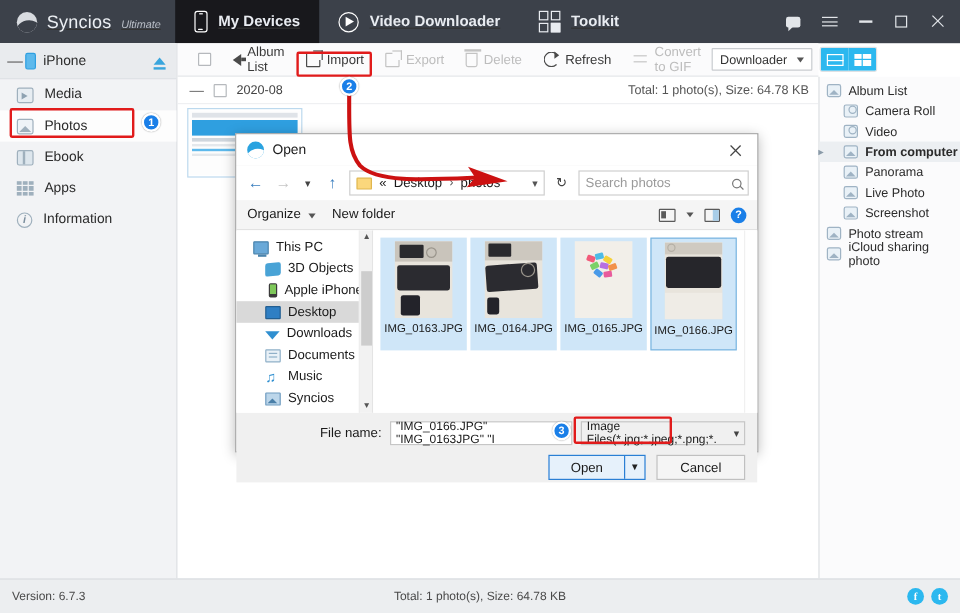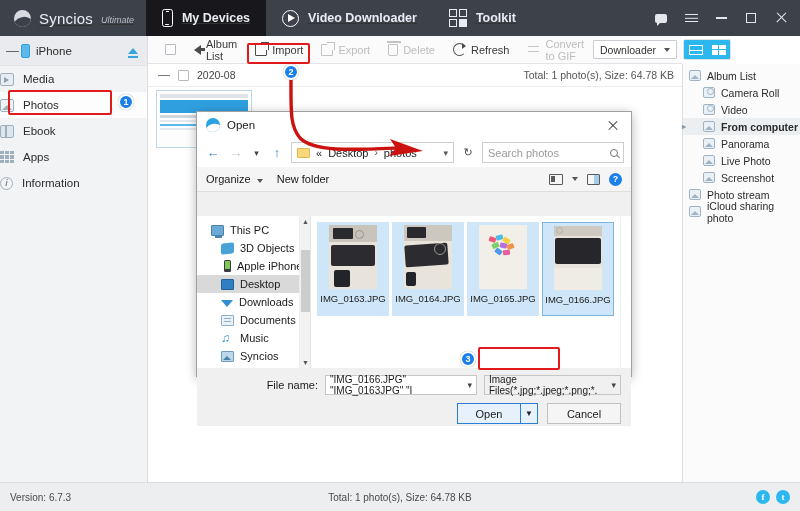--- a/index.html
+++ b/index.html
@@ -70,21 +70,21 @@
   }
   .dev-row { display:flex; align-items:center; height:30px; padding:0 9px 0 6px;
      background:#e9ebee; border-bottom:1px solid #dfe2e6;}
   .collapse { color:#555; font-size:13px; width:13px; text-align:center;}
   .dev-ico { width:9px;height:14px;border:1.5px solid #2f9fe0;border-radius:2px;
      background:#5db9ec; margin:0 6px 0 2px; flex:none;}
   .dev-name{ font-size:11.5px; color:#2b2b2b;}
   .eject { margin-left:auto; width:0;height:0;border-left:5px solid transparent;
      border-right:5px solid transparent;border-bottom:6px solid #39a5dd; position:relative;}
   .eject:after{content:"";position:absolute;left:-5px;top:8px;width:10px;height:2px;background:#39a5dd;}
-  .nav-item { display:flex; align-items:center; height:26px; gap:9px;
+  .nav-item { display:flex; align-items:center; height:26px; padding-left:14px; gap:9px;
      font-size:11.5px; color:#2b2b2b; cursor:default; position:relative;}
   .nav-item.sel { background:#fdfdfd; }
   .nav-ico { width:14px;height:13px; flex:none; position:relative;}
   .ni-media{border:1.5px solid #9fb0bd;border-radius:2px;background:#e7edf2;}
   .ni-media:after{content:"";position:absolute;left:3px;top:3px;border-left:5px solid #8ea2b2;
      border-top:3px solid transparent;border-bottom:3px solid transparent;}
   .ni-photos{border:1.5px solid #9fb0bd;border-radius:2px;background:#eef3f7;}
   .ni-photos:after{content:"";position:absolute;left:1px;bottom:1px;border-left:5px solid transparent;
      border-right:5px solid transparent;border-bottom:5px solid #9fb0bd;}
   .ni-ebook{border:1.5px solid #9fb0bd;border-radius:2px;background:#dde6ed;}
@@ -204,21 +204,21 @@
   .mag:after{content:"";position:absolute;right:-3px;bottom:-2px;width:4px;height:1.3px;background:#777;transform:rotate(45deg);}
   .dlg-cmd{height:25px;background:#f5f5f5;border-bottom:1px solid #dedede;display:flex;align-items:center;
     gap:14px;padding:0 9px;font-size:11px;color:#1a1a1a;}
   .cmd-right{margin-left:auto;display:flex;align-items:center;gap:9px;}
   .ic-view{width:14px;height:11px;border:1.3px solid #5a5a5a;border-radius:1px;position:relative;}
   .ic-view:after{content:"";position:absolute;left:1px;top:1px;width:4px;height:6px;background:#5a5a5a;}
   .ic-pane{width:13px;height:11px;border:1.3px solid #5a5a5a;border-radius:1px;position:relative;}
   .ic-pane:after{content:"";position:absolute;right:0;top:0;width:5px;height:9px;background:#a8cde8;}
   .ic-help{width:13px;height:13px;border-radius:50%;background:#1a7fe8;color:#fff;font-size:9px;
     font-weight:bold;display:flex;align-items:center;justify-content:center;}
-  .dlg-body{display:flex;height:152px;background:#fff;margin-top:24px;}
+  .dlg-body{display:flex;height:152px;background:#fff;}
   .dlg-tree{width:114px;border-right:1px solid #e4e4e4;position:relative;padding-top:5px;background:#fff;}
   .tr{display:flex;align-items:center;height:18px;gap:6px;font-size:11px;color:#1a1a1a;padding-left:14px;}
   .tr.l2{padding-left:24px;}
   .tr.sel{background:#d9d9d9;}
   .t-ico{width:13px;height:11px;flex:none;position:relative;}
   .ti-pc{background:#6aa9d8;border:1px solid #4a84ad;border-radius:1px;}
   .ti-pc:after{content:"";position:absolute;left:3px;bottom:-3px;width:7px;height:2px;background:#4a84ad;}
   .ti-3d{background:#49a3d6;border-radius:2px;transform:skewY(-6deg);}
   .ti-ip{width:7px;height:12px;background:#3a3a3a;border-radius:1.5px;margin-left:3px;}
   .ti-ip:after{content:"";position:absolute;left:1px;top:1px;width:5px;height:8px;background:#7ec85a;}

